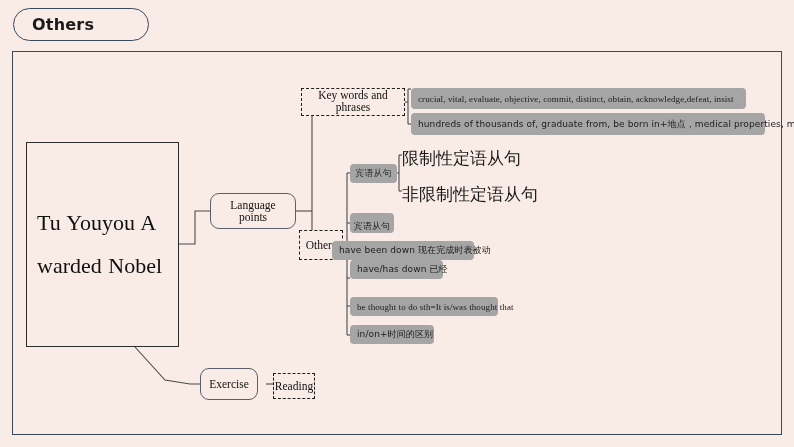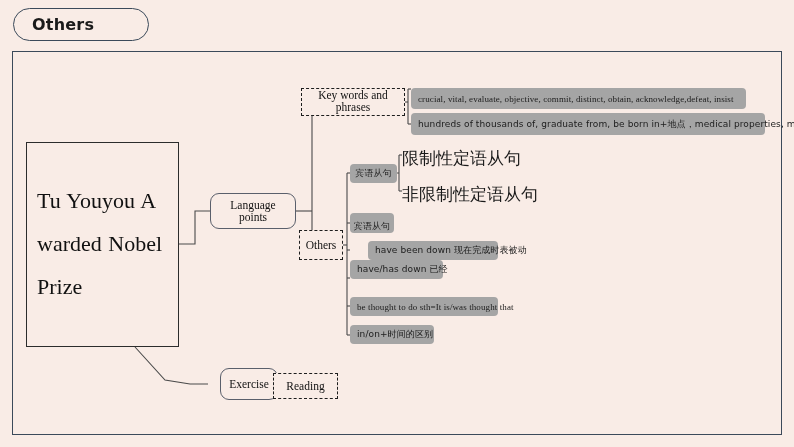--- a/index.html
+++ b/index.html
@@ -96,21 +96,21 @@
     font-size: 11.5px;
     padding: 12px 6px;
   }
   .node-language-points {
     left: 210px;
     top: 193px;
     width: 86px;
     height: 36px;
   }
   .node-exercise {
-    left: 220px;
+    left: 200px;
     top: 368px;
     width: 58px;
     height: 32px;
     text-align: right;
   }
 
   
   .dashed-node {
     border: 1.4px dashed #1d1d1d;
     background: #f9ece6;
@@ -126,21 +126,21 @@
   }
   .node-others {
     left: 299px;
     top: 230px;
     width: 44px;
     height: 30px;
   }
   .node-reading {
     left: 273px;
     top: 373px;
-    width: 65px;
+    width: 42px;
     height: 26px;
   }
 
   
   .chip {
     position: absolute;
     background: #a5a5a5;
     border-radius: 4px;
     color: #1c1c1c;
     font-size: 9px;
@@ -174,23 +174,23 @@
   .chip-binyu {
     left: 350px;
     top: 213px;
     width: 44px;
     height: 20px;
     justify-content: center;
     padding: 0 4px;
     align-items: flex-end;
   }
   .chip-havebeen {
-    left: 368px;
+    left: 332px;
     top: 241px;
-    width: 130px;
+    width: 142px;
     height: 19px;
   }
   .chip-havehas {
     left: 350px;
     top: 260px;
     width: 93px;
     height: 19px;
   }
   .chip-bethought {
     left: 350px;
@@ -267,21 +267,20 @@
     <path d="M399 191 L402 191"></path>
 
     <path d="M266 384 L273 384"></path>
   </g>
 </svg>
 
 <div class="node root-node">
   <div>
     <span class="txt">Tu Youyou A</span>
     <span class="txt">warded Nobel</span>
-    <span class="txt">Prize</span>
   </div>
 </div>
 
 <div class="node round-node node-language-points">
   <span>Language points</span>
 </div>
 
 <div class="node round-node node-exercise">
   <span>Exercise</span>
 </div>

